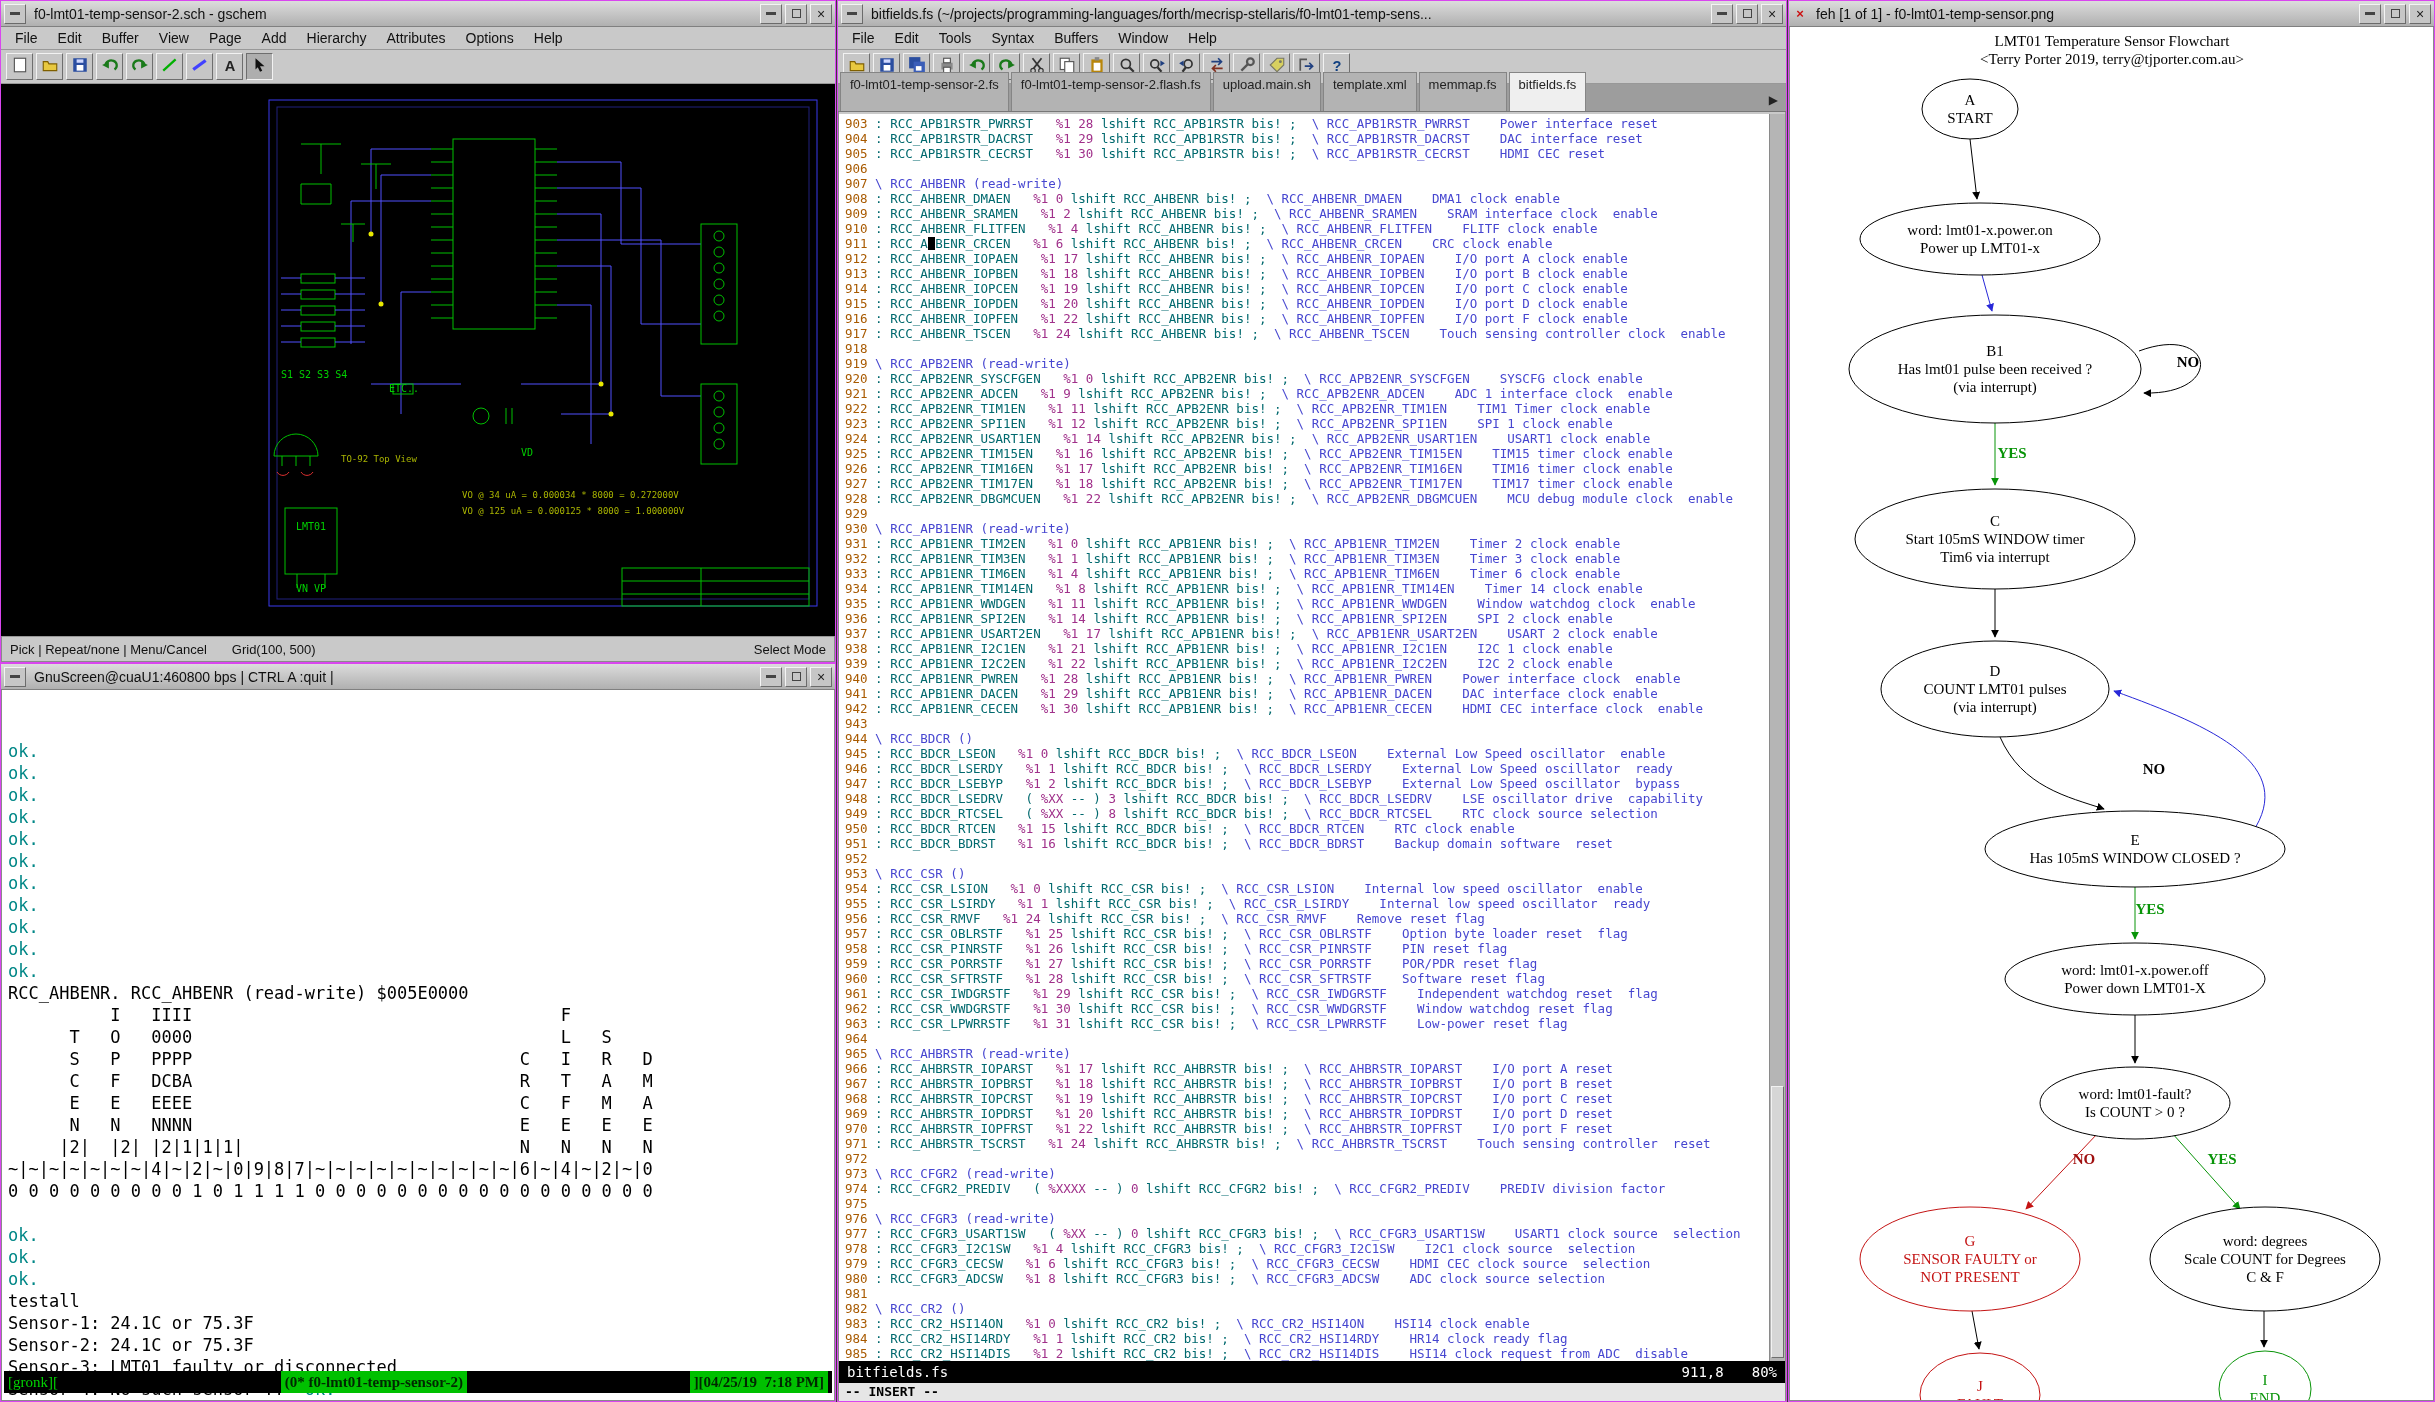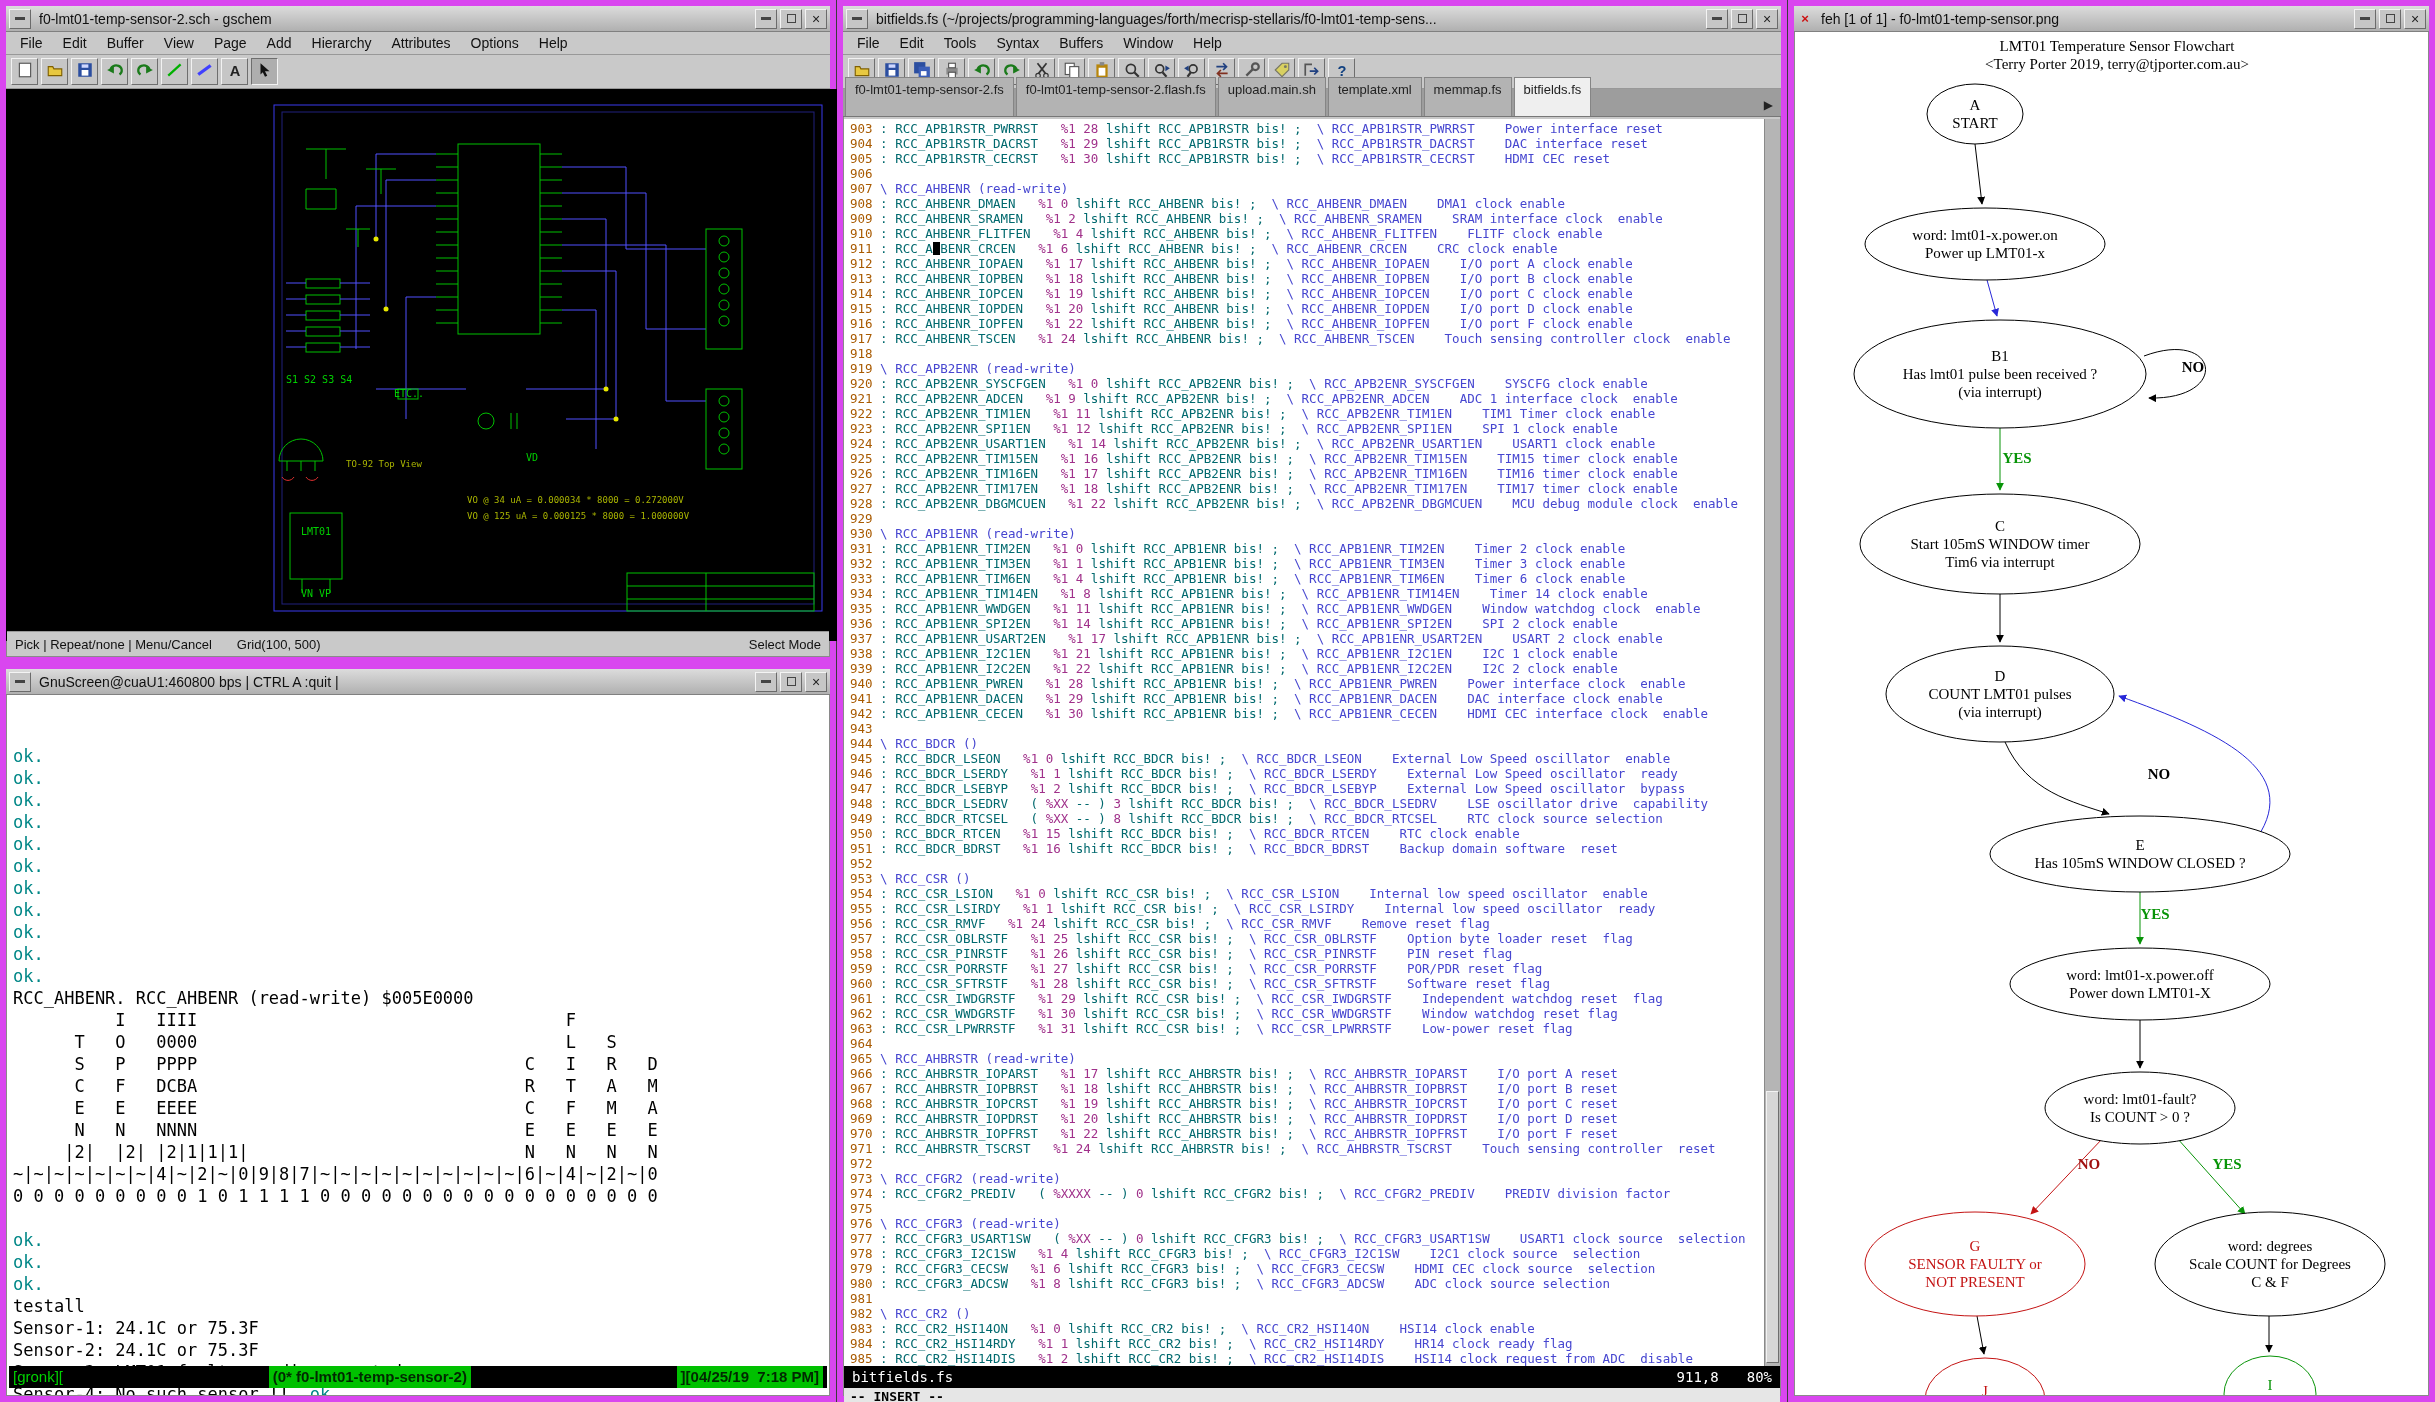--- a/index.html
+++ b/index.html
@@ -1,18 +1,18 @@
 <!DOCTYPE html>
 <html><head>
 <meta charset="utf-8">
 <style>
   *{margin:0;padding:0;box-sizing:border-box}
   html,body{width:2435px;height:1402px;overflow:hidden;background:#3c3c3c;
     font-family:"Liberation Sans",sans-serif;-webkit-font-smoothing:antialiased}
-  .window{position:absolute;background:#c9c9c9;border:6px solid #d946ef;box-shadow:0 0 0 1px #8a8a8a inset}
+  .window{position:absolute;background:#c9c9c9;border:1px solid #d946ef;box-shadow:0 0 0 1px #8a8a8a inset}
   .titlebar{height:26px;background:linear-gradient(#dcdcdc,#b0b0b0);border-bottom:1px solid #808080;
     display:flex;align-items:center;padding:0 3px;gap:3px}
   .title-text{flex:1;font-size:14px;color:#101010;padding-left:5px;white-space:nowrap;overflow:hidden}
   .tbtn{width:22px;height:20px;flex:0 0 22px;background:#c6c6c6;border:1px solid;
     border-color:#f4f4f4 #6b6b6b #6b6b6b #f4f4f4;display:flex;align-items:center;justify-content:center;
     font-size:14px;line-height:1;color:#222}
   .mini-bar{width:10px;height:3px;background:#444}
   .mini-box{width:9px;height:9px;border:1px solid #444}
   .app-icon{width:16px;height:16px;flex:0 0 16px;display:flex;align-items:center;justify-content:center;font-size:13px}
   .menubar{height:23px;display:flex;align-items:center;background:#c9c9c9;border-bottom:1px solid #989898;font-size:14px;color:#111;padding-left:4px}
@@ -26,21 +26,21 @@
     display:flex;align-items:center;font-size:13px;color:#111;padding:4px 8px}
   #gschem-status .grid{margin-left:25px}
   #gschem-status .mode{margin-left:auto}
   .gtext{fill:#00d000;font-family:"DejaVu Sans Mono",monospace;font-size:10px}
   .gtext2{fill:#a9b400;font-family:"DejaVu Sans Mono",monospace;font-size:9px}
   
   #term-body{position:absolute;left:1px;right:1px;top:26px;bottom:1px;background:#fff;overflow:hidden;
     font-family:"DejaVu Sans Mono",monospace;font-size:17px;line-height:22px;white-space:pre;padding:6px 0 0 6px}
   .seg-k{color:#000}.seg-t{color:#008787}
   #term-status{position:absolute;left:2px;right:2px;bottom:7px;height:22px;background:#000;
-    display:flex;align-items:center;font-family:Liberation Sans, sans-serif;font-size:15px;padding:0 4px}
+    display:flex;align-items:center;font-family:Liberation Serif, serif;font-size:15px;padding:0 4px}
   .ss-g{color:#00d200}
   .ss-inv{background:#00c000;color:#002800;font-weight:bold;padding:0 4px}
   #term-status .sp{flex:1}
   
   .vtabs{height:28px;display:flex;align-items:flex-end;background:#9d9d9d;border-bottom:1px solid #777;padding:3px 2px 0 2px}
   .vtab{padding:4px 9px 19px;font-size:13px;color:#222;background:#b3b3b3;border:1px solid #858585;border-bottom:none;margin-right:2px;white-space:nowrap}
   .vtab.active{background:#efefef}
   .vtab-scroll{margin-left:auto;font-size:12px;color:#222;padding:4px 6px}
   #vim-text{position:absolute;left:1px;right:17px;top:113px;height:1247px;background:#fff;overflow:hidden;
     font-family:"DejaVu Sans Mono",monospace;font-size:12.5px;line-height:15px;white-space:pre;padding:2px 0 0 6px}

